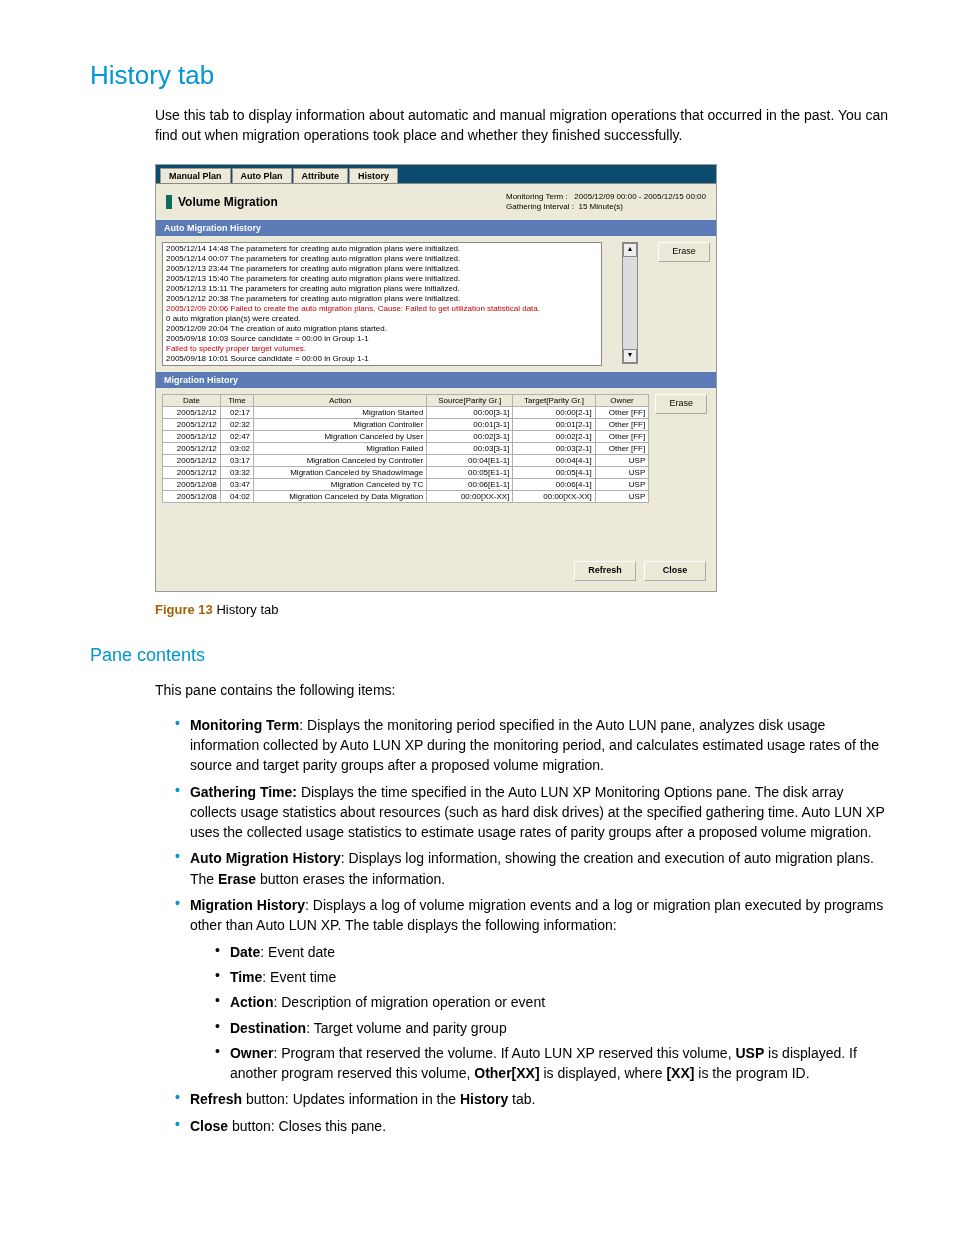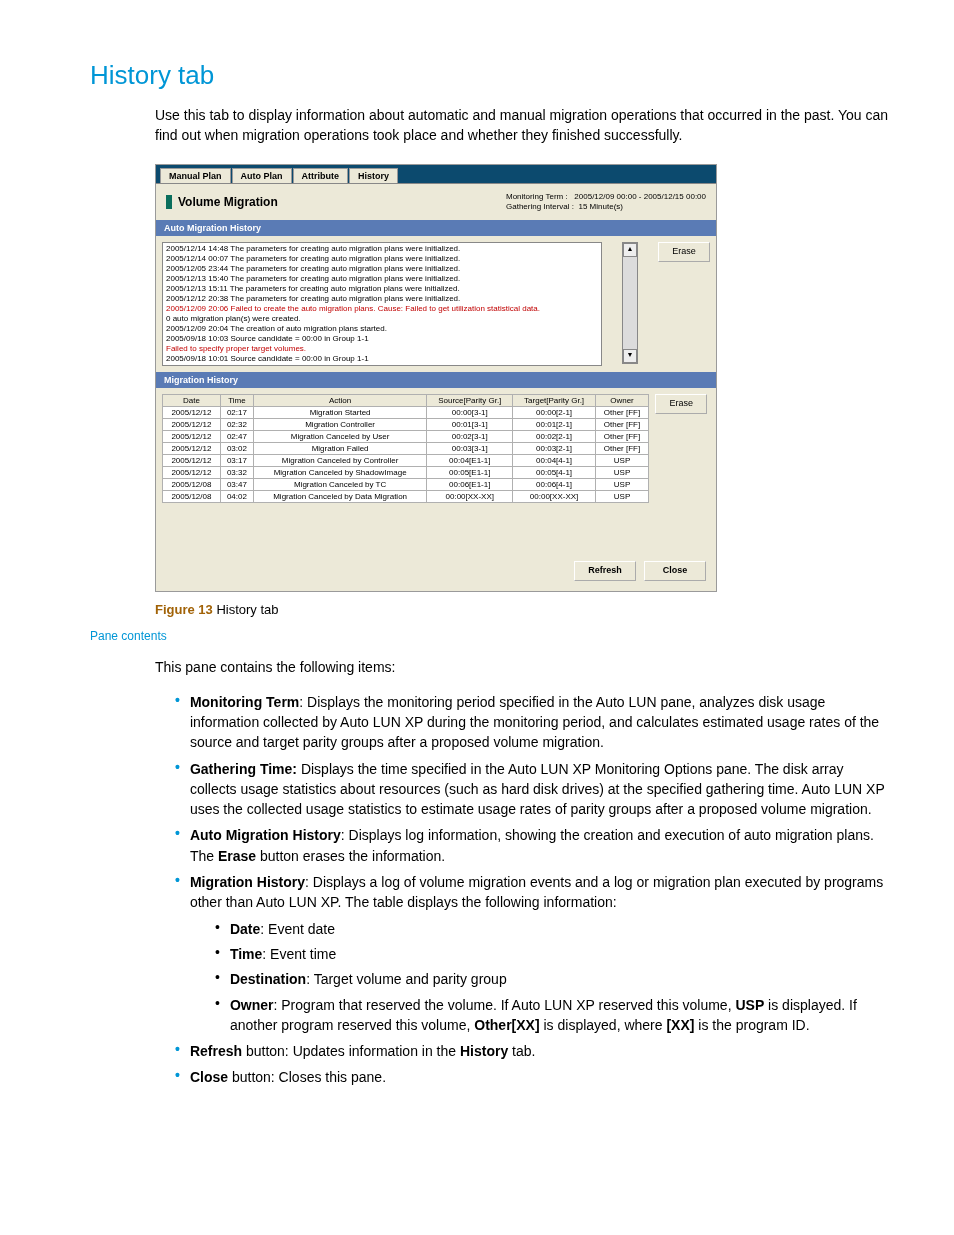--- a/index.html
+++ b/index.html
@@ -14,22 +14,22 @@
   }
   h1.page-title {
     color: #0096D6;
     font-weight: normal;
     font-size: 26px;
     margin: 20px 0 10px 30px;
   }
   h2.sub-title {
     color: #0096D6;
     font-weight: normal;
-    font-size: 12px;
-    margin: 12px 0 6px 30px;
+    font-size: 18px;
+    margin: 28px 0 6px 30px;
   }
   .body-indent {
     margin-left: 95px;
     line-height: 1.45;
   }
   .screenshot-container {
     margin: 18px 0 10px 95px;
     width: 560px;
     border: 1px solid #9a9a9a;
     background: #ece9d8;
@@ -99,21 +99,21 @@
     margin:6px 6px 2px 6px;
     border-collapse:collapse;
     width:calc(100% - 62px);
     font-size:8px;
     background:#fff;
   }
   .mh-wrap { display:flex; padding:0 0 50px 0; align-items:flex-start;}
   .mh-table th, .mh-table td {
     border:1px solid #b0b0b0;
     padding:1px 3px;
-    text-align:center;
+    text-align:right;
     white-space:nowrap;
     overflow:hidden;
   }
   .mh-table th { background:#ece9d8; text-align:center; font-weight:normal;}
   .mh-table td.c { }
   .mh-right { width:56px; padding:6px 6px 0 0;}
   .bottom-btns {
     display:flex; justify-content:flex-end; gap:8px; padding:6px 10px 10px 0;
   }
   .bottom-btns .win-btn { width:60px; font-weight:bold;}
@@ -156,21 +156,21 @@
     <div class="vm-info">
       <div><span>Monitoring Term :</span>&nbsp;&nbsp;&nbsp;<span>2005/12/09 00:00  -  2005/12/15 00:00</span></div>
       <div><span>Gathering Interval :</span>&nbsp;&nbsp;<span>15  Minute(s)</span></div>
     </div>
   </div>
   <div class="section-bar">Auto Migration History</div>
   <div class="log-area">
     <div class="log-box">
       <div>2005/12/14 14:48 The parameters for creating auto migration plans were initialized.</div>
       <div>2005/12/14 00:07 The parameters for creating auto migration plans were initialized.</div>
-      <div>2005/12/05 23:44 The parameters for creating auto migration plans were initialized.</div>
+      <div>2005/12/13 23:44 The parameters for creating auto migration plans were initialized.</div>
       <div>2005/12/13 15:40 The parameters for creating auto migration plans were initialized.</div>
       <div>2005/12/13 15:11 The parameters for creating auto migration plans were initialized.</div>
       <div>2005/12/12 20:38 The parameters for creating auto migration plans were initialized.</div>
       <div class="fail-red">2005/12/09 20:06 Failed to create the auto migration plans. Cause: Failed to get utilization statistical data.</div>
       <div>  0 auto migration plan(s) were created.</div>
       <div>2005/12/09 20:04 The creation of auto migration plans started.</div>
       <div>2005/09/18 10:03 Source candidate = 00:00 in Group 1-1</div>
       <div class="fail-red">  Failed to specify proper target volumes.</div>
       <div>2005/09/18 10:01 Source candidate = 00:00 in Group 1-1</div>
     </div>
@@ -292,20 +292,23 @@
     </li>
 </ul>
 <ul class="sub-bullets">
   <li>
       <span class="li-text"><b>Date</b><span>: Event date</span></span>
     </li>
   <li>
       <span class="li-text"><b>Time</b><span>: Event time</span></span>
     </li>
   <li>
+      <span class="li-text"><b>Action</b><span>: Description of migration operation or event</span></span>
+    </li>
+  <li>
       <span class="li-text"><b>Destination</b><span>: Target volume and parity group</span></span>
     </li>
   <li>
       <span class="li-text"><b>Owner</b><span>: Program that reserved the volume. If Auto LUN XP reserved this volume, </span><b>USP</b><span> is displayed. If another program reserved this volume, </span><b>Other[XX]</b><span> is displayed, where </span><b>[XX]</b><span> is the program ID.</span></span>
     </li>
 </ul>
 <ul class="bullets">
   <li>
       <span class="li-text"><b>Refresh</b><span> button: Updates information in the </span><b>History</b><span> tab.</span></span>
     </li>

